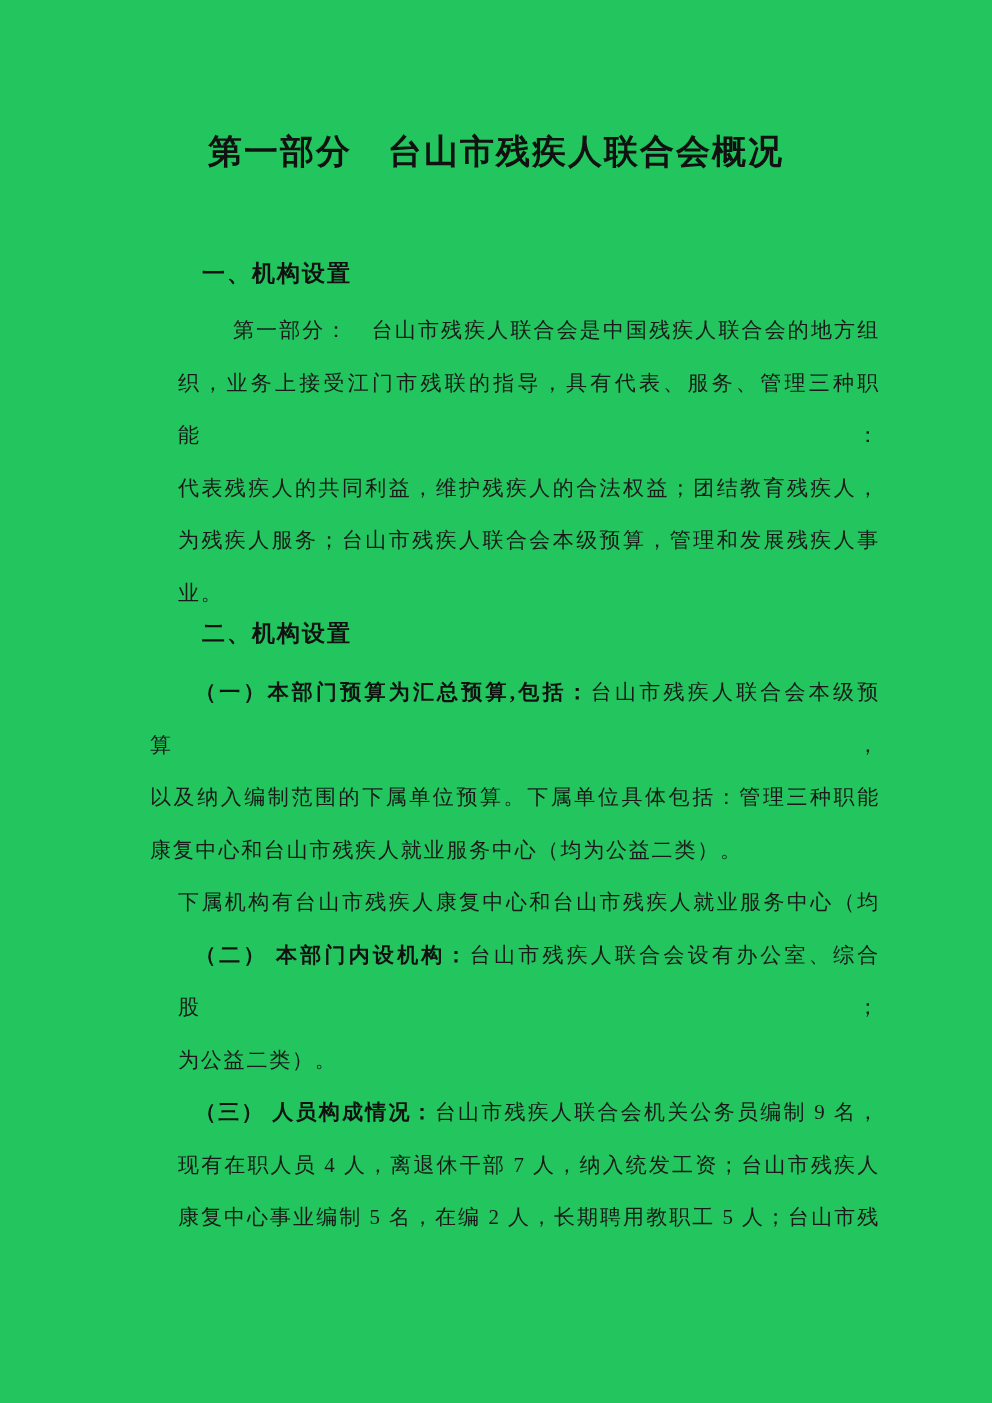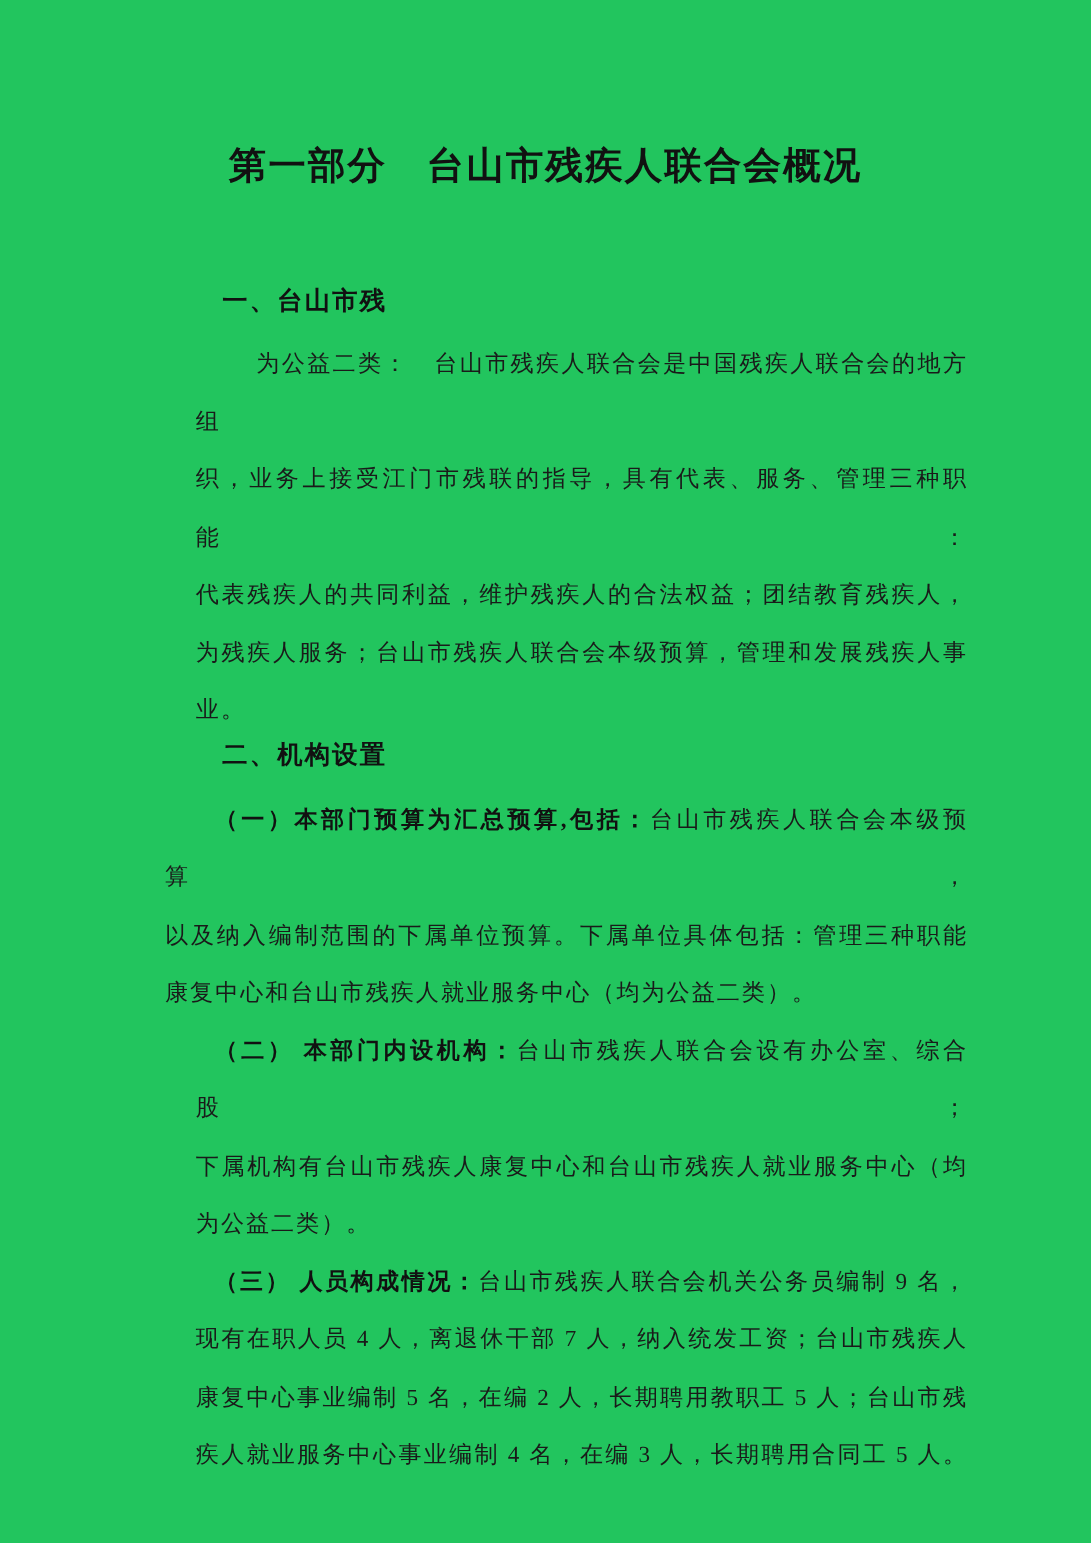--- a/index.html
+++ b/index.html
@@ -53,44 +53,43 @@
   .indent-c { text-indent: 17px; }
   .b { font-weight: bold; color: #111111; }
 </style>
 </head>
 <body>
 
 <div class="page">
 
   <h1 class="title">第一部分　台山市残疾人联合会概况</h1>
 
-  <h2 class="heading sec1">一、台山市残</h2>
+  <h2 class="heading sec1">一、机构设置</h2>
 
   <div class="para para1">
-    <div class="line fill indent-a">为公益二类：　台山市残疾人联合会是中国残疾人联合会的地方组</div>
+    <div class="line fill indent-a">第一部分：　台山市残疾人联合会是中国残疾人联合会的地方组</div>
     <div class="line fill">织，业务上接受江门市残联的指导，具有代表、服务、管理三种职能：</div>
     <div class="line fill">代表残疾人的共同利益，维护残疾人的合法权益；团结教育残疾人，</div>
     <div class="line fill">为残疾人服务；台山市残疾人联合会本级预算，管理和发展残疾人事</div>
     <div class="line">业。</div>
   </div>
 
   <h2 class="heading sec2">二、机构设置</h2>
 
   <div class="para item1">
     <div class="line fill indent-b"><span class="b">（一）本部门预算为汇总预算,包括：</span><span>台山市残疾人联合会本级预算，</span></div>
     <div class="line fill">以及纳入编制范围的下属单位预算。下属单位具体包括：管理三种职能</div>
     <div class="line">康复中心和台山市残疾人就业服务中心（均为公益二类）。</div>
   </div>
 
   <div class="para item2">
+    <div class="line fill">下属机构有台山市残疾人康复中心和台山市残疾人就业服务中心（均</div>
     <div class="line fill indent-c"><span class="b">（二） 本部门内设机构：</span><span>台山市残疾人联合会设有办公室、综合股；</span></div>
-    <div class="line fill">下属机构有台山市残疾人康复中心和台山市残疾人就业服务中心（均</div>
     <div class="line">为公益二类）。</div>
   </div>
 
   <div class="para item3">
     <div class="line fill indent-c"><span class="b">（三） 人员构成情况：</span><span>台山市残疾人联合会机关公务员编制 9 名，</span></div>
     <div class="line fill">现有在职人员 4 人，离退休干部 7 人，纳入统发工资；台山市残疾人</div>
     <div class="line fill">康复中心事业编制 5 名，在编 2 人，长期聘用教职工 5 人；台山市残</div>
-    <div class="line fill">疾人就业服务中心事业编制 4 名，在编 3 人，长期聘用合同工 5 人。</div>
   </div>
 
 </div>
 
 </body></html>

